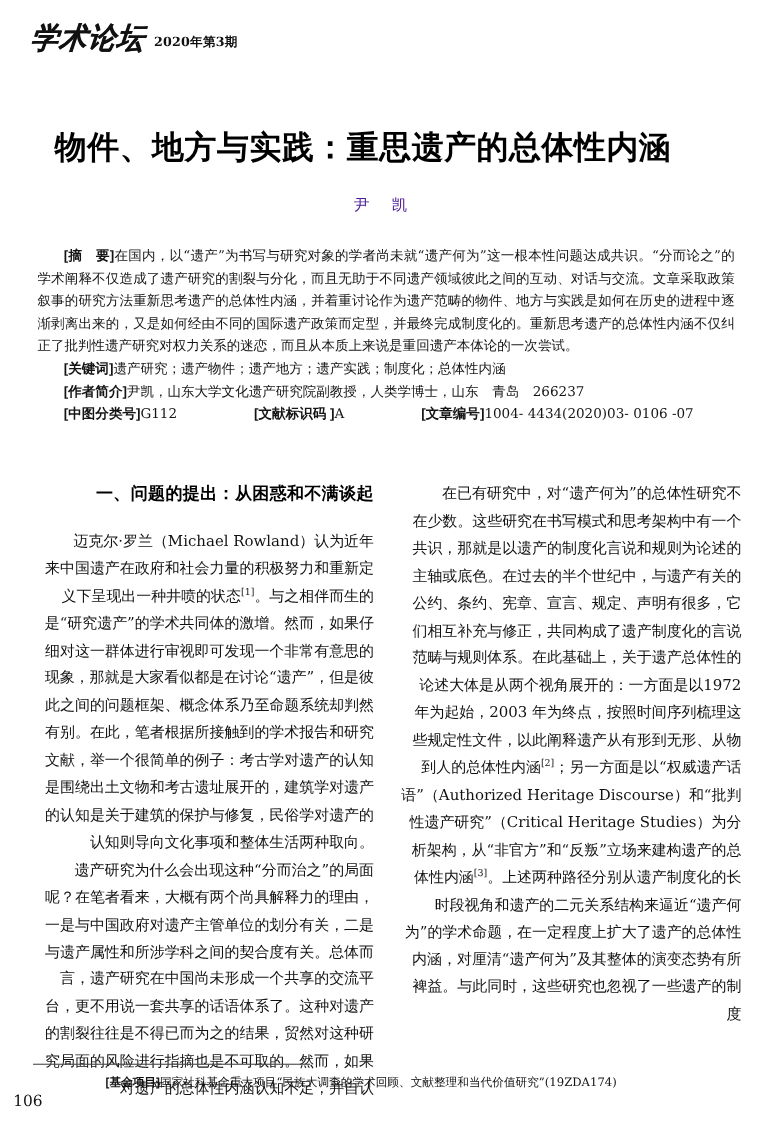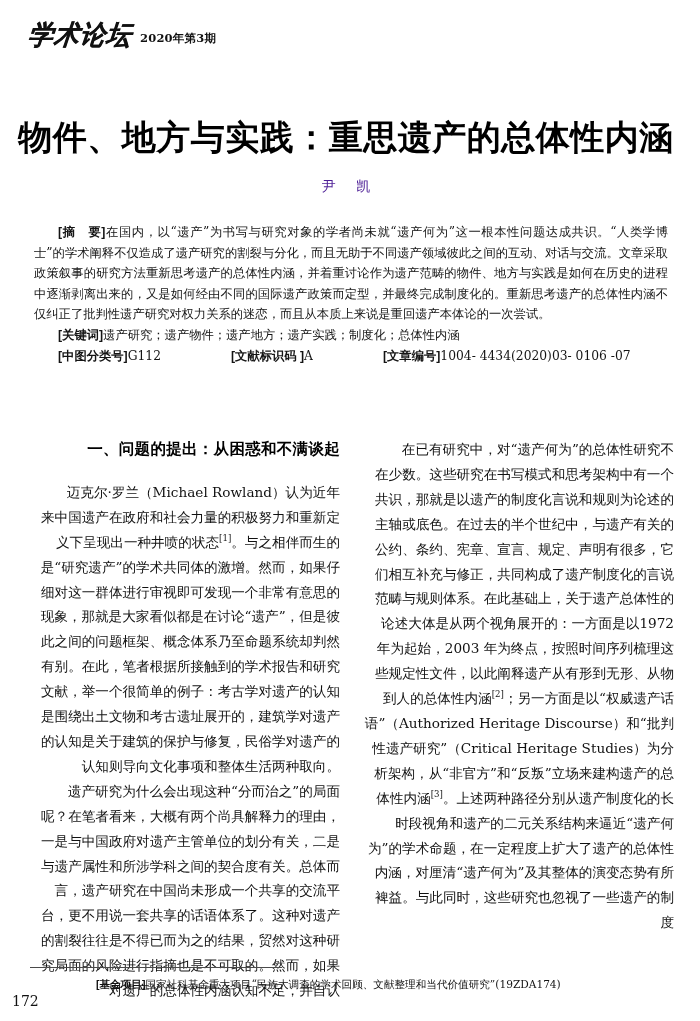--- a/index.html
+++ b/index.html
@@ -49,26 +49,26 @@
     font-weight: 700;
     color: #111;
     letter-spacing: 0.2px;
     position: relative;
     top: -1px;
   }
 
   
   .title {
     position: absolute;
-    left: 16px;
+    left: 0;
     top: 115px;
     width: 660px;
     text-align: center;
     font-family: "DejaVu Sans", "Liberation Sans", sans-serif;
-    font-size: 34px;
+    font-size: 29px;
     font-weight: 700;
     letter-spacing: 0.5px;
     color: #000;
   }
   .author {
     position: absolute;
     left: 0;
     top: 178px;
     width: 700px;
     text-align: center;
@@ -190,24 +190,27 @@
   <div class="masthead">
     <span class="journal-logo">学术论坛</span>
     <span class="issue-line">2020年第3期</span>
   </div>
 
   <div class="title">物件、地方与实践：重思遗产的总体性内涵</div>
   <div class="author">尹  凯</div>
 
   <div class="frontmatter">
     <p class="abstract">
-      <span class="tag">[摘　要]</span><span>在国内，以“遗产”为书写与研究对象的学者尚未就“遗产何为”这一根本性问题达成共识。“人类学博士”的学术阐释不仅造成了遗产研究的割裂与分化，而且无助于不同遗产领域彼此之间的互动、对话与交流。文章采取政策叙事的研究方法重新思考遗产的总体性内涵，并着重讨论作为遗产范畴的物件、地方与实践是如何在历史的进程中逐渐剥离出来的，又是如何经由不同的国际遗产政策而定型，并最终完成制度化的。重新思考遗产的总体性内涵不仅纠正了批判性遗产研究对权力关系的迷恋，而且从本质上来说是重回遗产本体论的一次尝试。</span>
+      <span class="tag">[摘　要]</span><span>在国内，以“遗产”为书写与研究对象的学者尚未就“遗产何为”这一根本性问题达成共识。“分而论之”的学术阐释不仅造成了遗产研究的割裂与分化，而且无助于不同遗产领域彼此之间的互动、对话与交流。文章采取政策叙事的研究方法重新思考遗产的总体性内涵，并着重讨论作为遗产范畴的物件、地方与实践是如何在历史的进程中逐渐剥离出来的，又是如何经由不同的国际遗产政策而定型，并最终完成制度化的。重新思考遗产的总体性内涵不仅纠正了批判性遗产研究对权力关系的迷恋，而且从本质上来说是重回遗产本体论的一次尝试。</span>
     </p>
     <p class="meta-row">
       <span class="tag">[关键词]</span><span>遗产研究；遗产物件；遗产地方；遗产实践；制度化；总体性内涵</span>
+    </p>
+    <p class="meta-row">
+      <span class="tag">[作者简介]</span><span>尹凯，山东大学文化遗产研究院副教授，人类学博士，山东　青岛　266237</span>
     </p>
     <p class="meta-inline">
       <span class="seg"><span class="tag">[中图分类号]</span><span>G112</span></span><span class="gap-a"></span><span class="seg"><span class="tag">[文献标识码 ]</span><span>A</span></span><span class="gap-b"></span><span class="seg"><span class="tag">[文章编号]</span><span>1004- 4434(2020)03- 0106 -07</span></span>
     </p>
   </div>
 
   <div class="columns">
     <div class="col">
       <p class="section-head">一、问题的提出：从困惑和不满谈起</p>
       <p>迈克尔·罗兰（Michael Rowland）认为近年来中国遗产在政府和社会力量的积极努力和重新定义下呈现出一种井喷的状态<sup class="ref">[1]</sup>。与之相伴而生的是“研究遗产”的学术共同体的激增。然而，如果仔细对这一群体进行审视即可发现一个非常有意思的现象，那就是大家看似都是在讨论“遗产”，但是彼此之间的问题框架、概念体系乃至命题系统却判然有别。在此，笔者根据所接触到的学术报告和研究文献，举一个很简单的例子：考古学对遗产的认知是围绕出土文物和考古遗址展开的，建筑学对遗产的认知是关于建筑的保护与修复，民俗学对遗产的认知则导向文化事项和整体生活两种取向。</p>
@@ -215,15 +218,15 @@
     </div>
     <div class="col">
       <p>在已有研究中，对“遗产何为”的总体性研究不在少数。这些研究在书写模式和思考架构中有一个共识，那就是以遗产的制度化言说和规则为论述的主轴或底色。在过去的半个世纪中，与遗产有关的公约、条约、宪章、宣言、规定、声明有很多，它们相互补充与修正，共同构成了遗产制度化的言说范畴与规则体系。在此基础上，关于遗产总体性的论述大体是从两个视角展开的：一方面是以1972 年为起始，2003 年为终点，按照时间序列梳理这些规定性文件，以此阐释遗产从有形到无形、从物到人的总体性内涵<sup class="ref">[2]</sup>；另一方面是以“权威遗产话语”（Authorized Heritage Discourse）和“批判性遗产研究”（Critical Heritage Studies）为分析架构，从“非官方”和“反叛”立场来建构遗产的总体性内涵<sup class="ref">[3]</sup>。上述两种路径分别从遗产制度化的长时段视角和遗产的二元关系结构来逼近“遗产何为”的学术命题，在一定程度上扩大了遗产的总体性内涵，对厘清“遗产何为”及其整体的演变态势有所裨益。与此同时，这些研究也忽视了一些遗产的制度</p>
     </div>
   </div>
 
   <div class="footnote-rule"></div>
   <div class="footnote">
     <span class="tag">[基金项目]</span><span>国家社科基金重大项目“民族大调查的学术回顾、文献整理和当代价值研究”(19ZDA174)</span>
   </div>
-  <div class="page-number">172</div>
+  <div class="page-number">106</div>
 
 </div>
 
 </body></html>

